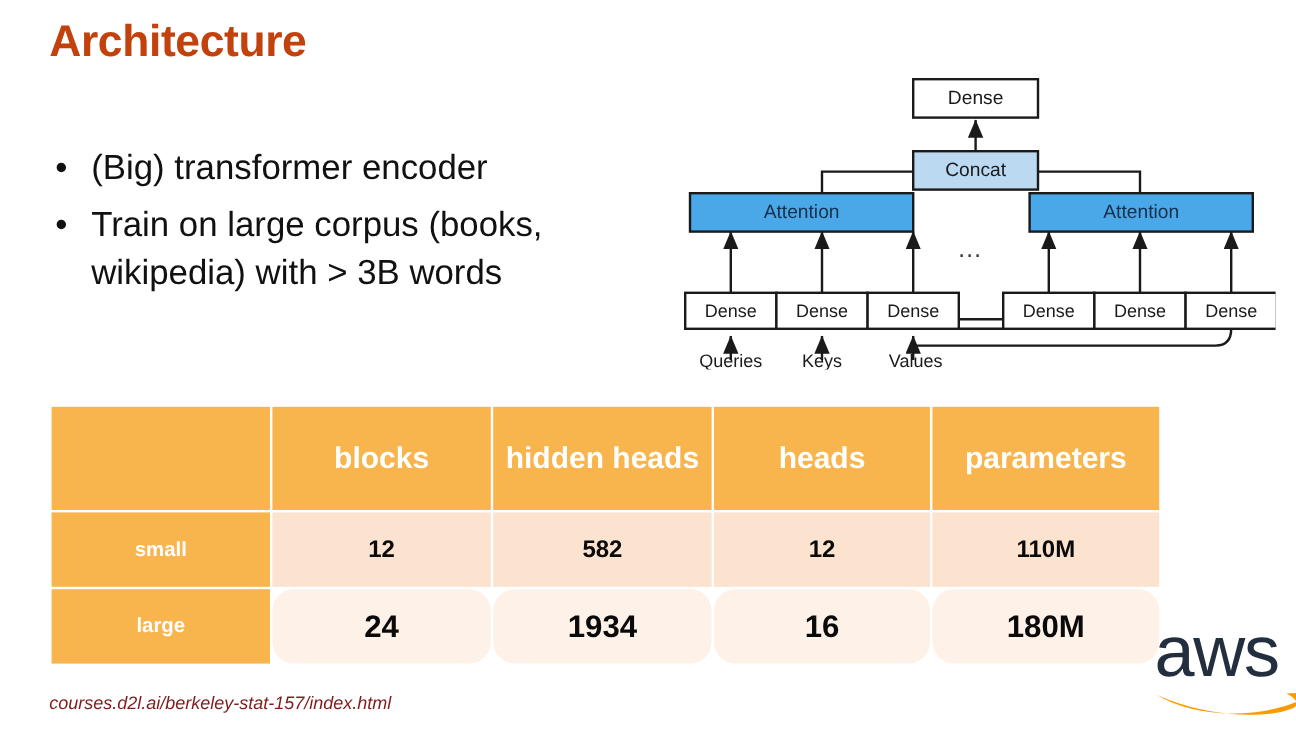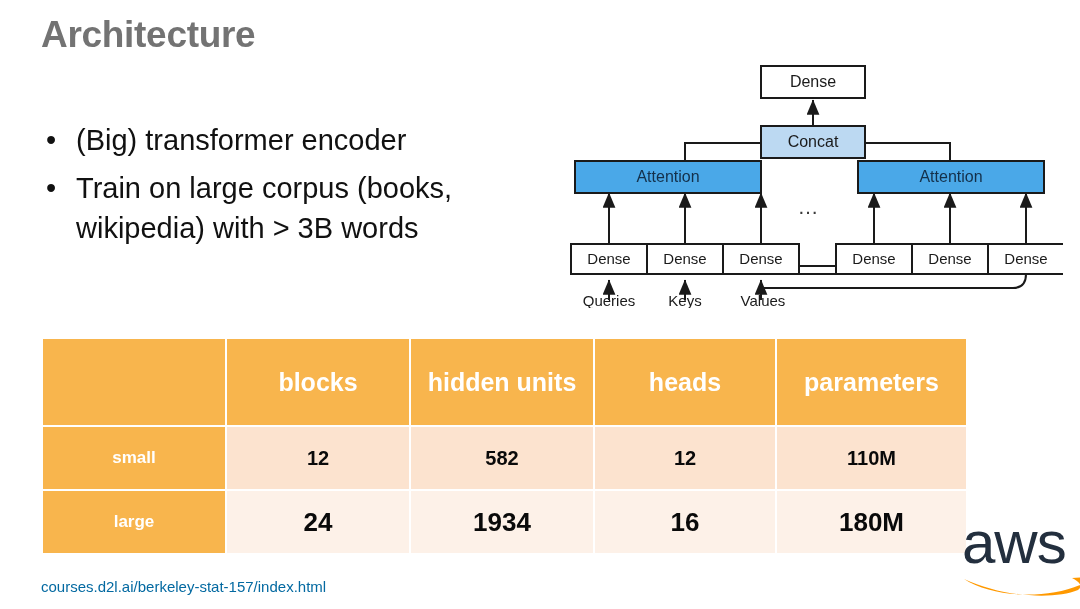--- a/index.html
+++ b/index.html
@@ -17,21 +17,21 @@
   }
 
   
   #slide-title {
     position: absolute;
     left: 41px;
     top: 14px;
     font-size: 37px;
     font-weight: bold;
     letter-spacing: -0.3px;
-    color: #737373;
+    color: #c2410c;
     white-space: nowrap;
   }
 
   
   #bullet-list {
     position: absolute;
     left: 41px;
     top: 120px;
     width: 520px;
     margin: 0;
@@ -109,30 +109,32 @@
     background: #fce3cf;
     color: #0a0a0a;
     font-size: 20px;
     height: 62px;
   }
   .cell-b {
     background: #fdf1e8;
     color: #0a0a0a;
     font-size: 26px;
     height: 62px;
+    border-radius: 18px;
   }
 
   
   #footer-url {
     position: absolute;
     left: 41px;
     top: 578px;
     font-size: 15px;
-    color: #0369a1;
+    color: #7f1d1d;
     white-space: nowrap;
+    font-style: italic;
   }
 
   
   #aws-logo {
     position: absolute;
     left: 962px;
     top: 505px;
     width: 135px;
     height: 95px;
   }
@@ -256,21 +258,21 @@
     <col style="width:182px">
     <col style="width:182px">
     <col style="width:182px">
     <col style="width:180px">
     <col style="width:189px">
   </colgroup>
   <thead>
     <tr>
       <th class="th-corner"></th>
       <th class="th-cell">blocks</th>
-      <th class="th-cell">hidden units</th>
+      <th class="th-cell">hidden heads</th>
       <th class="th-cell">heads</th>
       <th class="th-cell">parameters</th>
     </tr>
   </thead>
   <tbody>
     <tr>
       <td class="row-label">small</td>
       <td class="cell-a">12</td>
       <td class="cell-a">582</td>
       <td class="cell-a">12</td>

